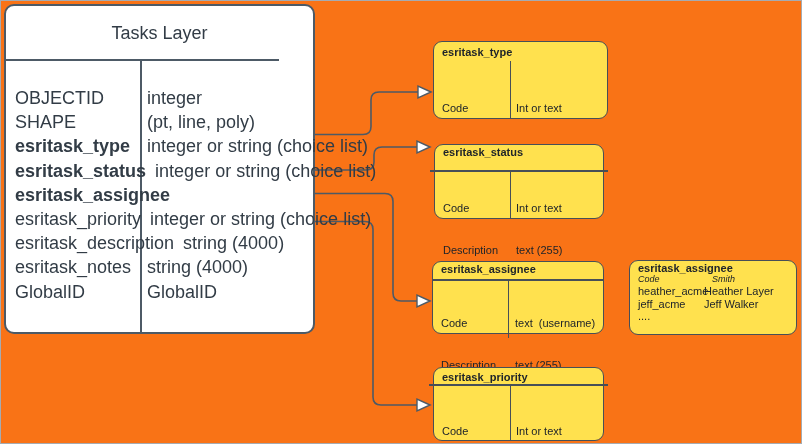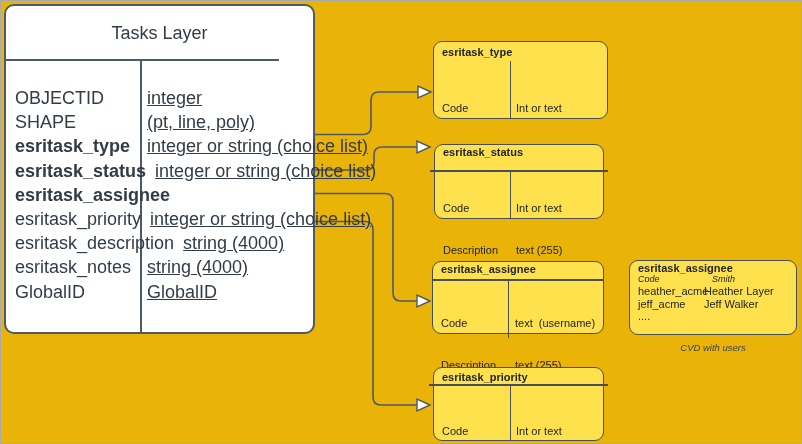--- a/index.html
+++ b/index.html
@@ -1,37 +1,37 @@
 <!DOCTYPE html>
 <html><head>
 <meta charset="utf-8">
 <style>
   html,body { margin:0; padding:0; background:#fff; }
   .canvas {
-    position:relative; width:802px; height:444px; background:#eab308;
+    position:relative; width:802px; height:444px; background:#f97316;
     border:1px solid #a6abb1; box-sizing:border-box; overflow:hidden;
     font-family:"Liberation Sans","DejaVu Sans",sans-serif; color:#323c46;
   }
   svg.connectors { position:absolute; left:0; top:0; width:802px; height:444px; pointer-events:none; }
   .conn { fill:none; stroke:#4d5a66; stroke-width:1.6; }
   .arrow { fill:#ffffff; stroke:#4d5a66; stroke-width:1.4; }
 
   
   .ttable {
     position:absolute; left:3px; top:3px; width:311px; height:330px;
     background:#fff; border:2px solid #4d5a66; border-radius:10px; box-sizing:border-box;
   }
   .ttitle { position:absolute; left:0; right:0; top:16px; text-align:center;
             font-size:18px; line-height:22px; color:#323c46; }
   .tsep { position:absolute; left:-2px; top:53px; width:275px; height:2px; background:#4d5a66; }
   .tdiv { position:absolute; left:134px; top:54px; bottom:0; width:1.5px; background:#4d5a66; }
   .trows { position:absolute; left:0; right:0; top:80px; font-size:18px; }
   .trow { display:flex; height:24.2px; line-height:24.2px; }
   .fname { flex:0 0 132px; padding-left:9px; box-sizing:border-box; white-space:nowrap; }
-  .ftype { padding-left:9px; white-space:nowrap;text-decoration:underline; }
+  .ftype { padding-left:9px; white-space:nowrap; }
   .bold .fname { font-weight:bold; }
 
   
   .dbox {
     position:absolute; background:#ffe14e; border:1.6px solid #474f57;
     border-radius:9px; box-sizing:border-box; color:#20252a;
   }
   .dtitle { position:absolute; left:8px; font-size:11px; font-weight:bold; line-height:14px; white-space:nowrap; }
   .dsep { position:absolute; height:1.6px; background:#474f57; }
   .ddiv { position:absolute; width:1.4px; background:#474f57; }
@@ -180,15 +180,14 @@
       <div class="cvd-row">
         <span class="c1">jeff_acme</span>
         <span class="c2">Jeff Walker</span>
       </div>
       <div class="cvd-row">
         <span class="c1">....</span>
         <span class="c2"></span>
       </div>
     </div>
   </div>
-  <div class="caption">CVD with users</div>
 
 </div>
 
 </body></html>

